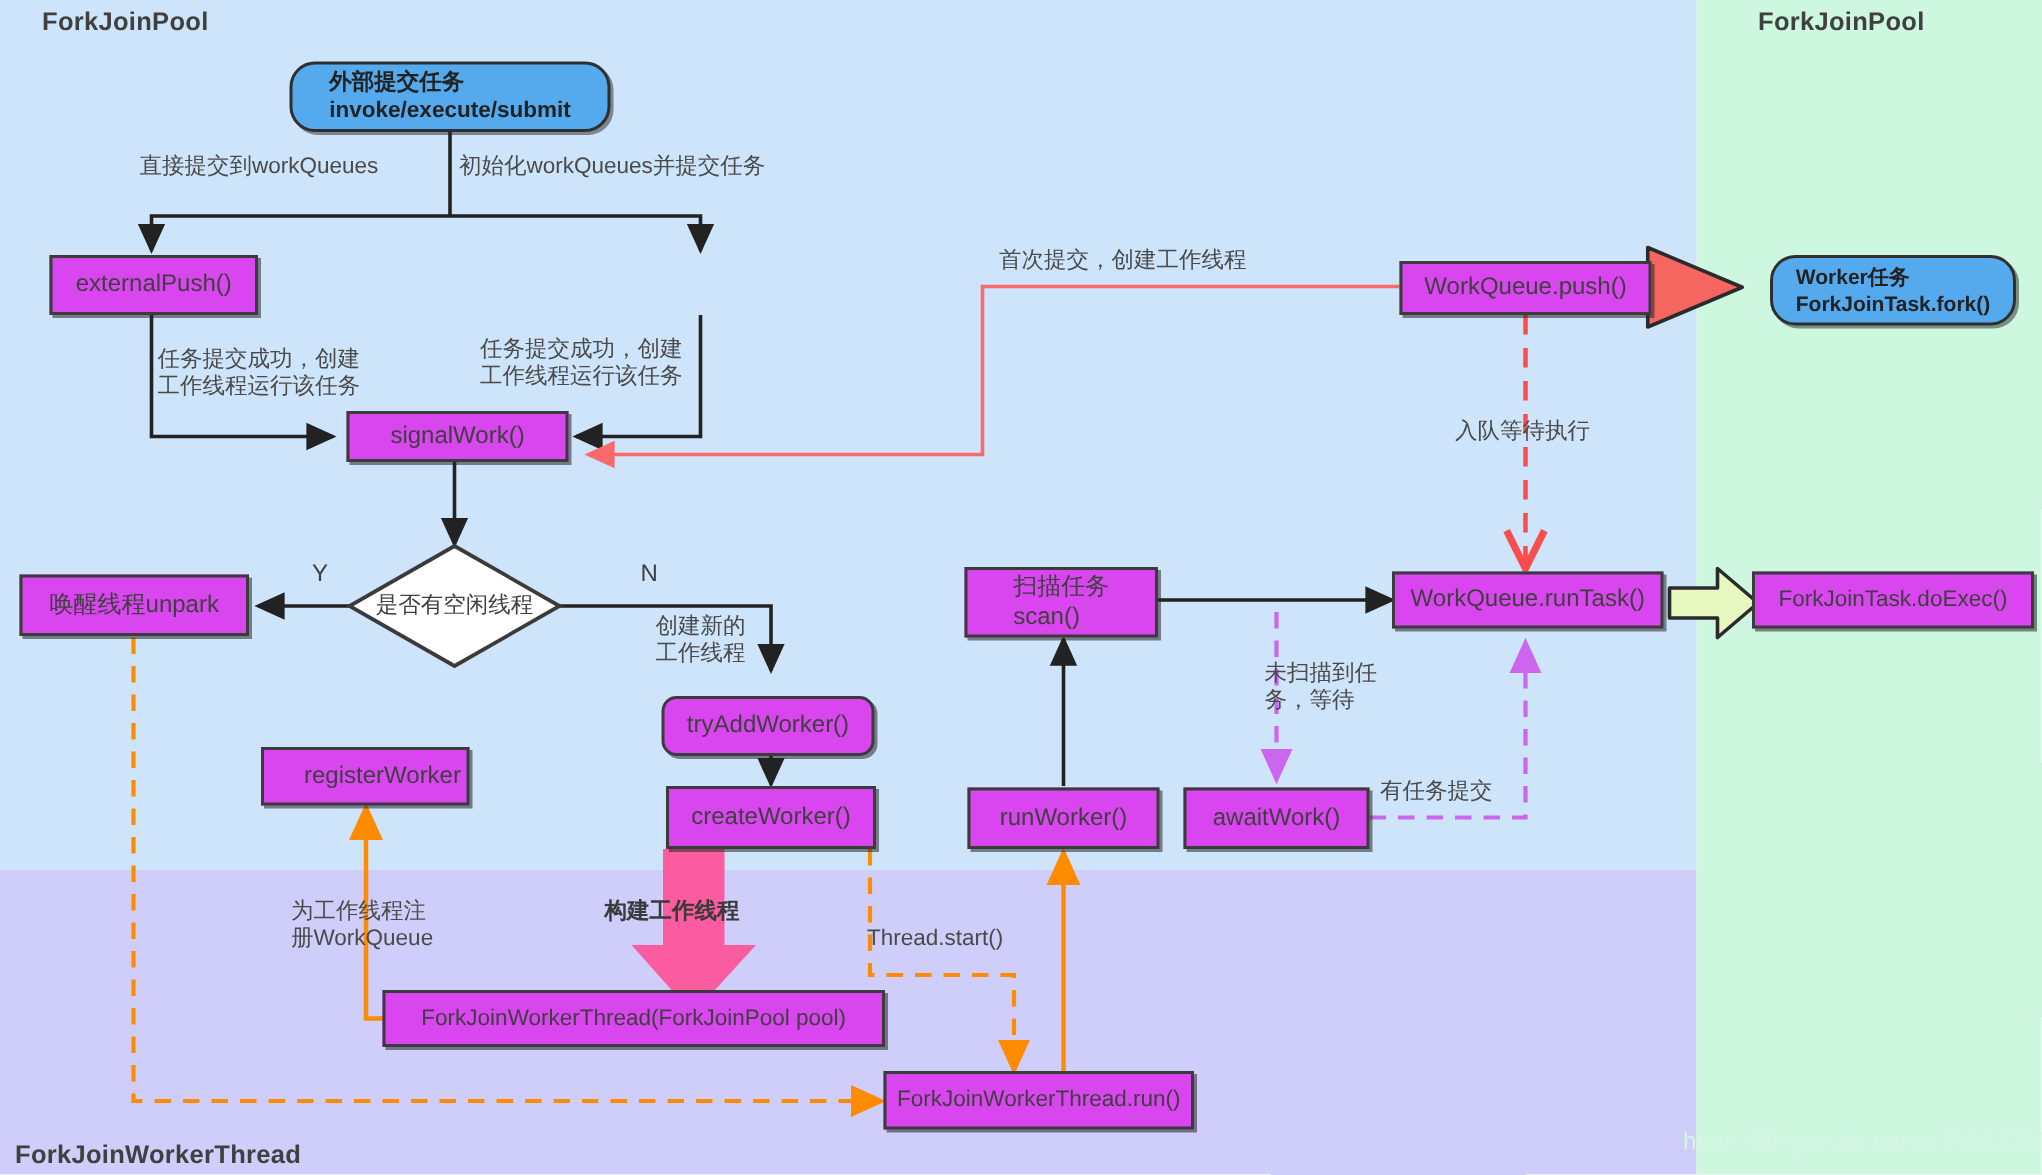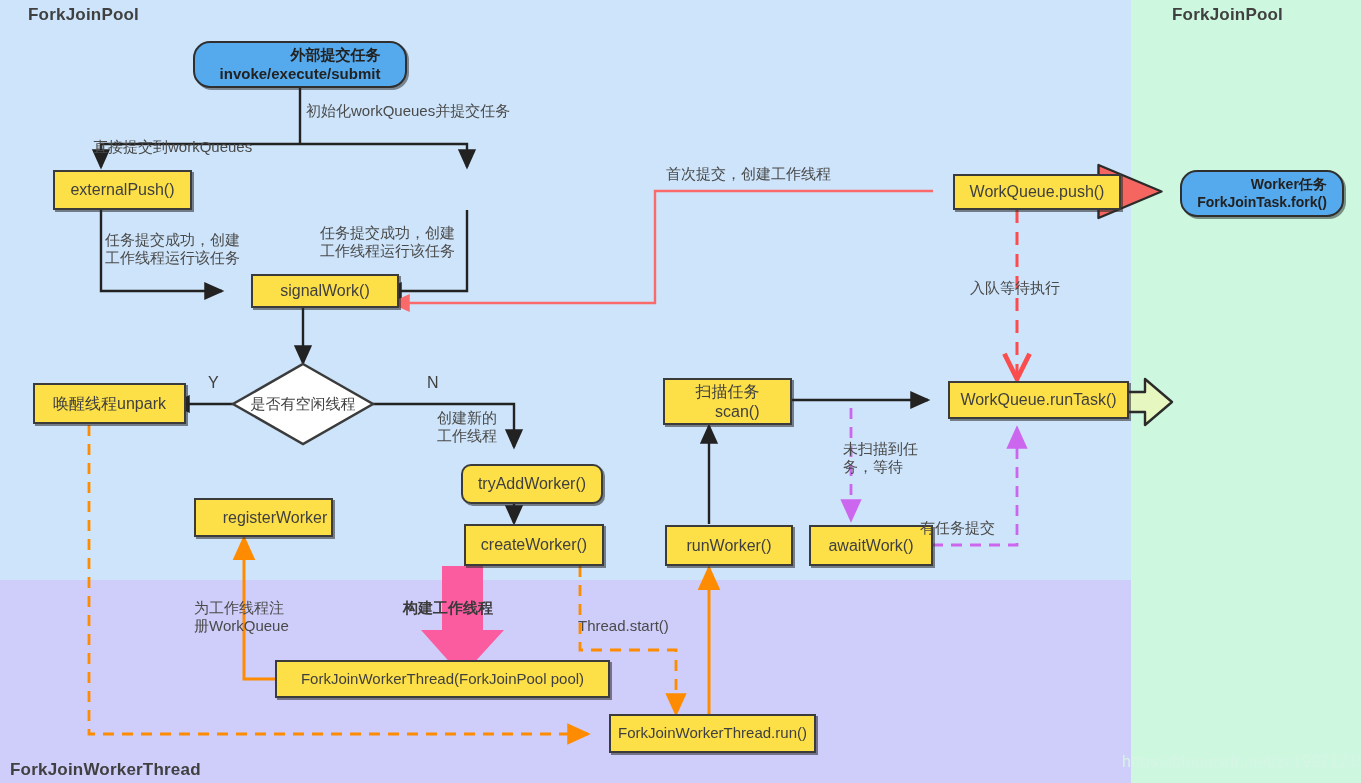--- a/index.html
+++ b/index.html
@@ -35,31 +35,30 @@
   
   #edges{position:absolute;left:0;top:0;width:1361px;height:783px;}
 
   
   .node{
     position:absolute;
     box-sizing:border-box;
     display:flex;
     align-items:center;
     justify-content:center;
-    text-align:right;
+    text-align:left;
     color:#3f3f3f;
     line-height:1.22;
     white-space:pre-line;
   }
   .box{
-    background:#fde047;
+    background:#d946ef;
     border:2.5px solid #3b3b3b;
     font-size:16px;
     box-shadow:2px 2px 0 rgba(40,40,40,0.55);
-    margin-left:20px;
   }
   .pill{
     background:#55aaee;
     border:2.5px solid #2f2f2f;
     border-radius:17px;
     font-size:15px;
     font-weight:bold;
     color:#222;
     box-shadow:2px 2px 0 rgba(40,40,40,0.5);
   }
@@ -213,22 +212,23 @@
 
   <div class="node box" style="left:789px;top:525px;width:124px;height:41px;">awaitWork()</div>
 
   <div class="node box" style="left:933px;top:174px;width:168px;height:36px;">WorkQueue.push()</div>
 
   <div class="node box" style="left:928px;top:381px;width:181px;height:38px;">WorkQueue.runTask()</div>
 
   <div class="node pill" style="left:1180px;top:170px;width:164px;height:47px;font-size:14px;">Worker任务
 ForkJoinTask.fork()</div>
 
-
-  <div class="elabel" style="left:93px;top:102px;margin-top:36px;">直接提交到workQueues</div>
+  <div class="node box" style="left:1168px;top:381px;width:188px;height:38px;font-size:15px;">ForkJoinTask.doExec()</div>
+
+  <div class="elabel" style="left:93px;top:102px;">直接提交到workQueues</div>
 
   <div class="elabel" style="left:306px;top:102px;">初始化workQueues并提交任务</div>
 
   <div class="elabel" style="left:105px;top:231px;">任务提交成功，创建
 工作线程运行该任务</div>
 
   <div class="elabel" style="left:320px;top:224px;">任务提交成功，创建
 工作线程运行该任务</div>
 
   <div class="elabel" style="left:666px;top:165px;">首次提交，创建工作线程</div>

